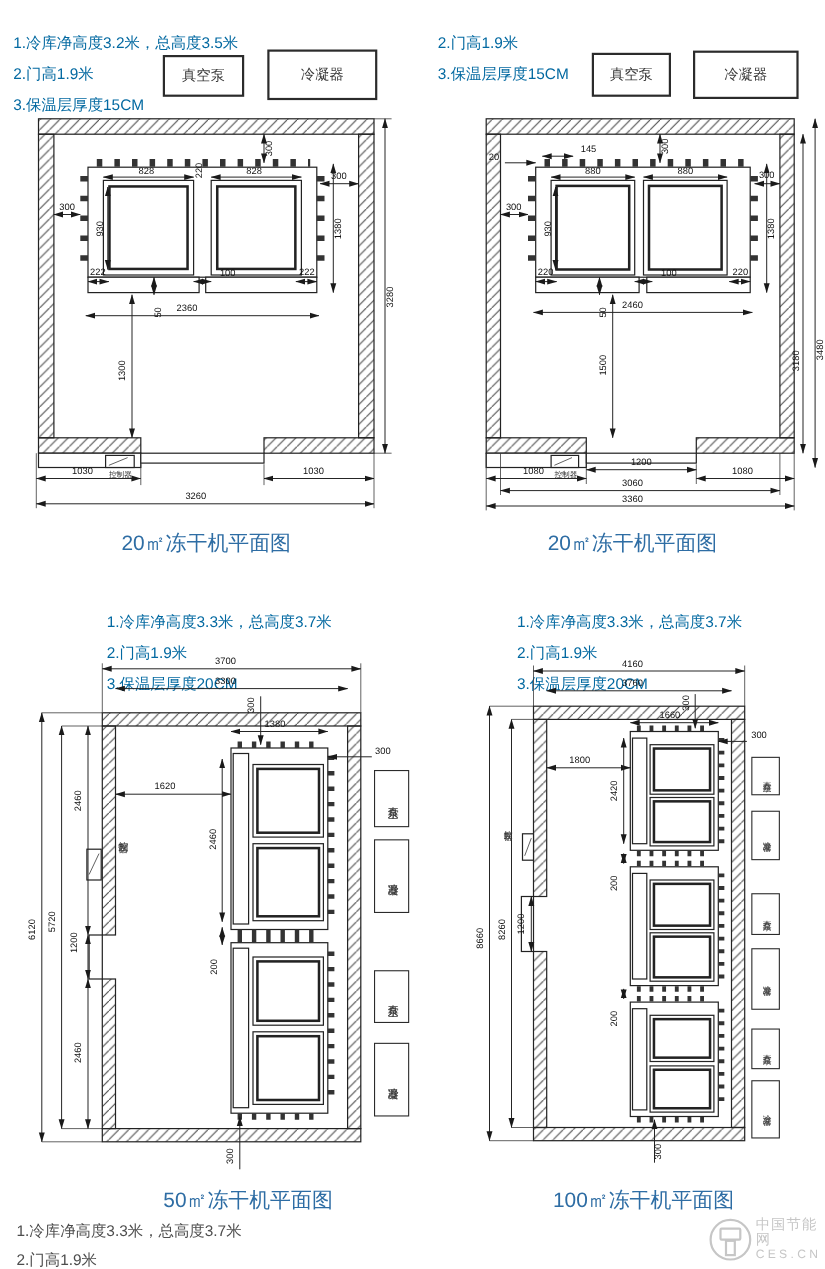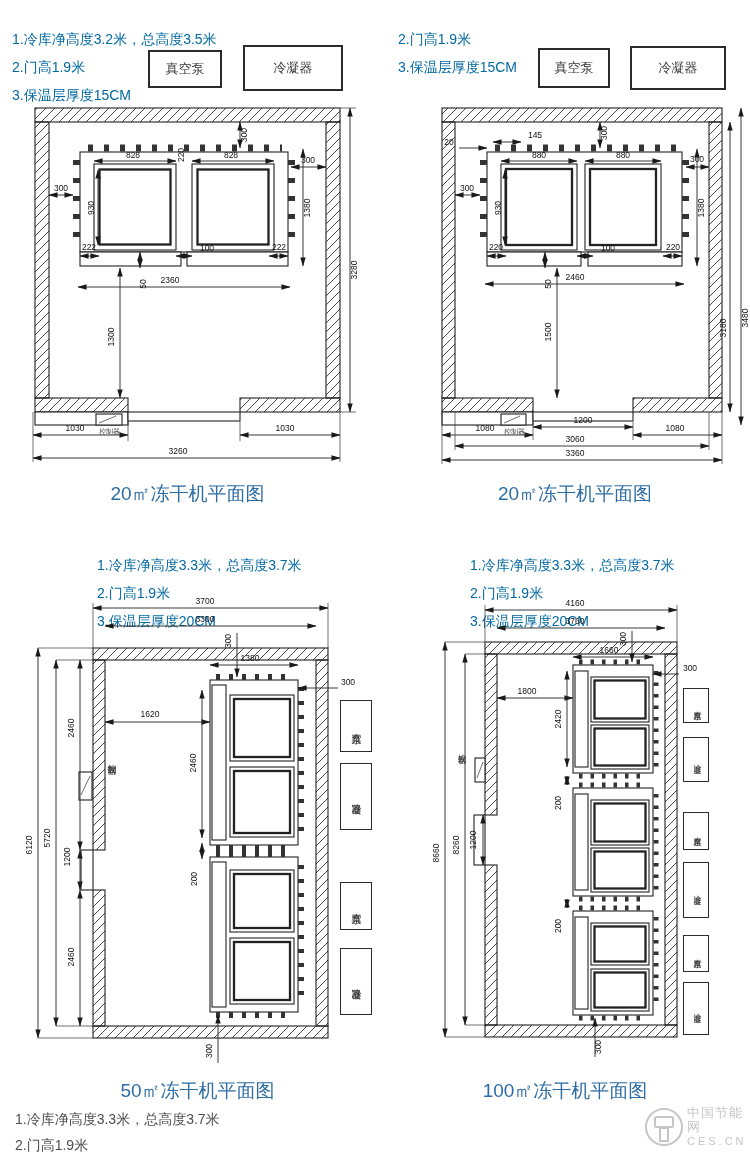--- a/index.html
+++ b/index.html
@@ -473,22 +473,22 @@
   <span class="vt" style="font-size:8px;">冷凝器</span>
 </div>
 <div class="abs veqbox" style="left:683px;top:935px;width:26px;height:37px;">
   <span class="vt" style="font-size:8px;">真空泵</span>
 </div>
 <div class="abs veqbox" style="left:683px;top:982px;width:26px;height:53px;">
   <span class="vt" style="font-size:8px;">冷凝器</span>
 </div>
 <div class="abs vctrl vt" style="left:455px;top:748px;font-size:8px;">控制器</div>
 
-<div class="abs title" style="left:0;top:1078px;width:395px;">50㎡冻干机平面图</div>
-<div class="abs title" style="left:400px;top:1078px;width:330px;">100㎡冻干机平面图</div>
+<div class="abs title" style="left:0;top:1078px;width:395px;padding-left:28px;">50㎡冻干机平面图</div>
+<div class="abs title" style="left:420px;top:1078px;width:330px;">100㎡冻干机平面图</div>
 
 <div class="abs footer-notes" style="left:15px;top:1106px;">
   <span>1.冷库净高度3.3米，总高度3.7米</span>
   <span>2.门高1.9米</span>
 </div>
 
 <div class="abs wm" style="left:645px;top:1106px;">
   <div class="wm-logo"></div>
   <div class="wm-text">
     <div class="wm-site">中国节能网</div>

